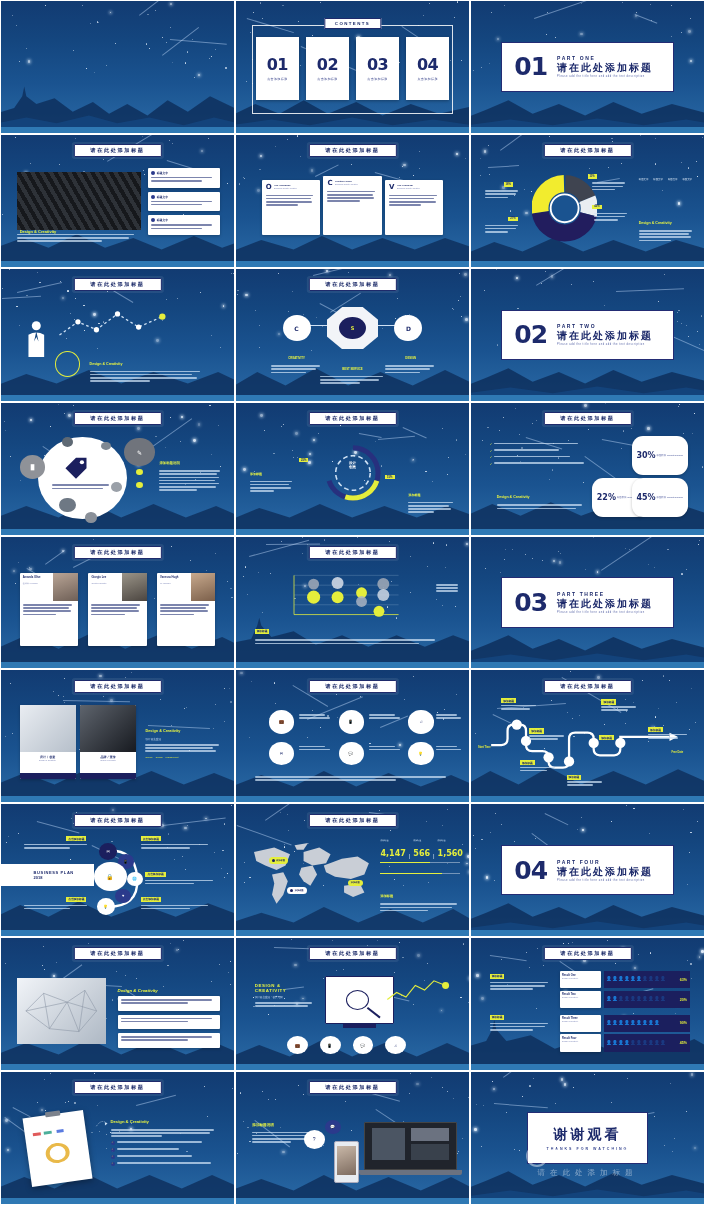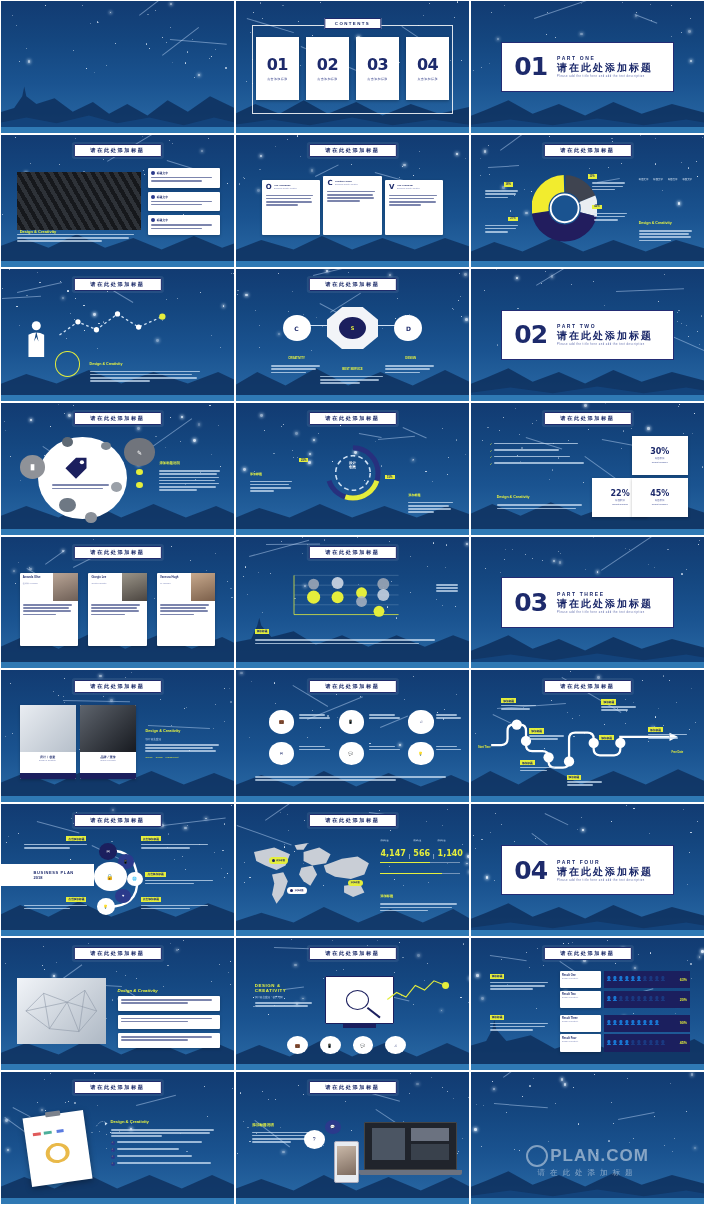--- a/index.html
+++ b/index.html
@@ -106,23 +106,24 @@
   .wm-sub { font-size:7.5px; color:rgba(255,255,255,.45); letter-spacing:5px; font-family:"DejaVu Sans", sans-serif; }
   .wm-g {
     display:inline-block; width:22px; height:22px; border-radius:50%;
     border:2.5px solid rgba(255,255,255,.45); vertical-align:middle; margin-right:2px;
     position:relative; top:-1px;
   }
   
   .circ { position:absolute; border-radius:50%; }
   .pill { position:absolute; border-radius:99px; }
   .kpi {
-    position:absolute; background:#fff; display:flex; flex-direction:column;
+    position:absolute; background:#fff; display:flex; flex-direction:row;
     align-items:center; justify-content:center; gap:1px;
     box-shadow:0 1px 3px rgba(0,0,0,.25);
+    border-radius:11px;
   }
   .kpi b { font-size:8px; color:#1d2a6b; font-family:"DejaVu Sans", sans-serif; }
   .kpi small { font-size:2.4px; color:#6a74ad; }
   .stat-num { font-size:8px; color:#e4ee3c; font-weight:bold; font-family:"DejaVu Sans", sans-serif; }
   .ppl { font-size:4.6px; letter-spacing:.2px; line-height:1; }
   .pct { font-size:3.6px; font-weight:bold; color:#e4ee3c; }
   .photo { position:absolute; background:linear-gradient(135deg,#9aa4b2,#d7dde4); }
   .hexpic { position:absolute; background:
       repeating-linear-gradient(60deg,#2e3238 0 4px,#16181c 4px 8px),
       linear-gradient(120deg,#4a5058,#0d0f12); }
@@ -1732,21 +1733,21 @@
         <b class="stat-num">4,147</b>
       </span>
       <span style="color:#cfe2f5;font-size:6px;padding-bottom:1px">|</span>
       <span style="text-align:left">
         <small style="display:block;font-size:2px;color:#cfe2f5">添加标题</small>
         <b class="stat-num">566</b>
       </span>
       <span style="color:#cfe2f5;font-size:6px;padding-bottom:1px">|</span>
       <span style="text-align:left">
         <small style="display:block;font-size:2px;color:#cfe2f5">添加标题</small>
-        <b class="stat-num">1,140</b>
+        <b class="stat-num">1,560</b>
       </span>
     </div>
     <div style="position:absolute;left:62%;top:44%;width:34%">
       <div style="height:1px;background:rgba(255,255,255,.4);position:relative">
           <span style="position:absolute;left:0;top:0;width:62%;height:1px;background:#e4ee3c"></span>
         </div>
     </div>
     <div style="position:absolute;left:62%;top:52%;width:34%">
       <div style="height:1px;background:rgba(255,255,255,.4);position:relative">
           <span style="position:absolute;left:0;top:0;width:78%;height:1px;background:#e4ee3c"></span>
@@ -2266,19 +2267,23 @@
         <span class="constel" style="width: 23.0311%; left: 9.75316%; top: 23.1907%; transform: rotate(4.6deg);"></span>
         <span class="constel" style="width: 22.5529%; left: 13.8143%; top: 4.05417%; transform: rotate(-36deg);"></span>
       </div>
     <div class="mtn">
       <svg viewBox="0 0 240 60" preserveAspectRatio="none">
         <path d="M0,44 L20,36 L42,26 L66,40 L92,30 L118,42 L146,28 L174,40 L204,30 L240,40 L240,60 L0,60 Z" fill="#0f3362" opacity=".92"></path>
         <path d="M0,52 L44,46 L86,52 L130,45 L176,52 L218,46 L240,50 L240,60 L0,60 Z" fill="#14457f" opacity=".85"></path>
       </svg>
     </div>
     <div class="ground"></div>
+    <div class="thx-box">
+      <div class="thx-zh">谢谢观看</div>
+      <div class="thx-en">THANKS FOR WATCHING</div>
+    </div>
     <div class="wm">
       <div><span class="wm-g"></span><span class="wm-main">PLAN.COM</span></div>
       <div class="wm-sub">请在此处添加标题</div>
     </div>
   </div>
 
 </div>
 
 </body></html>

